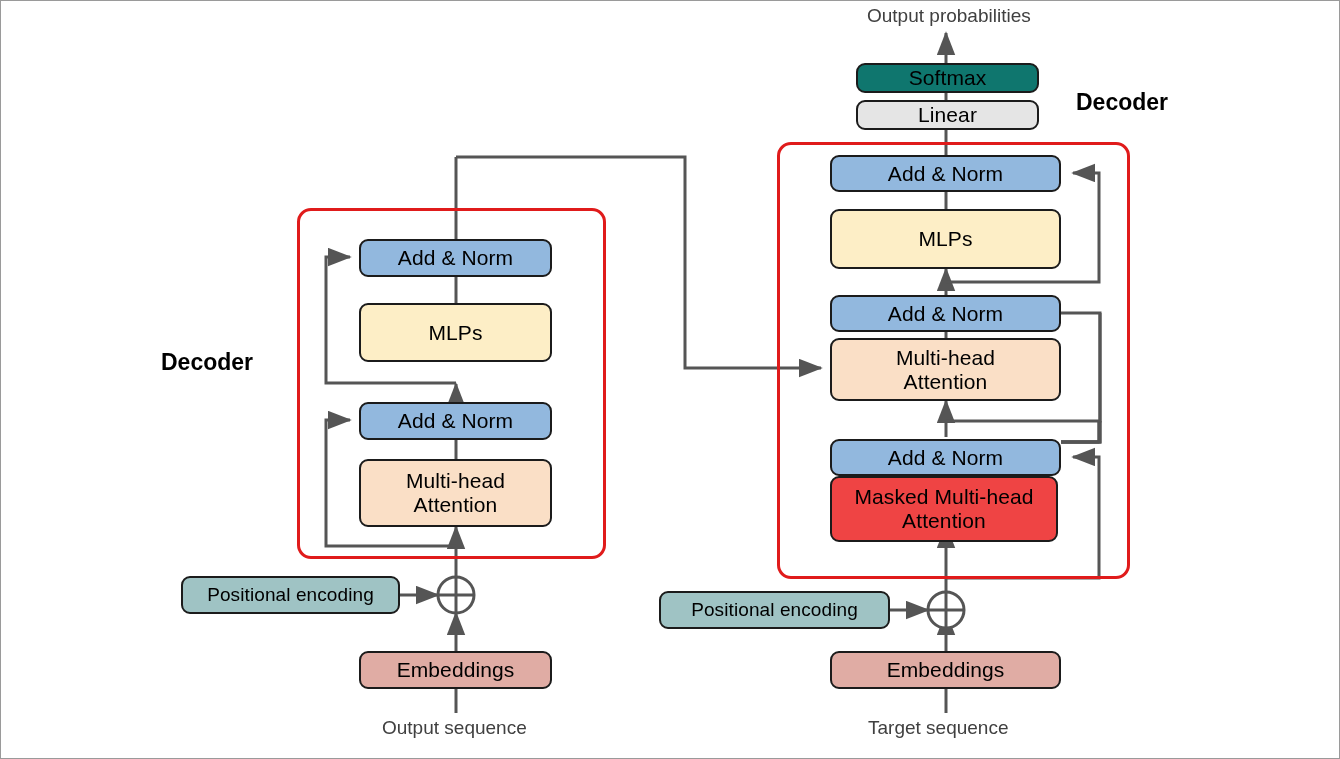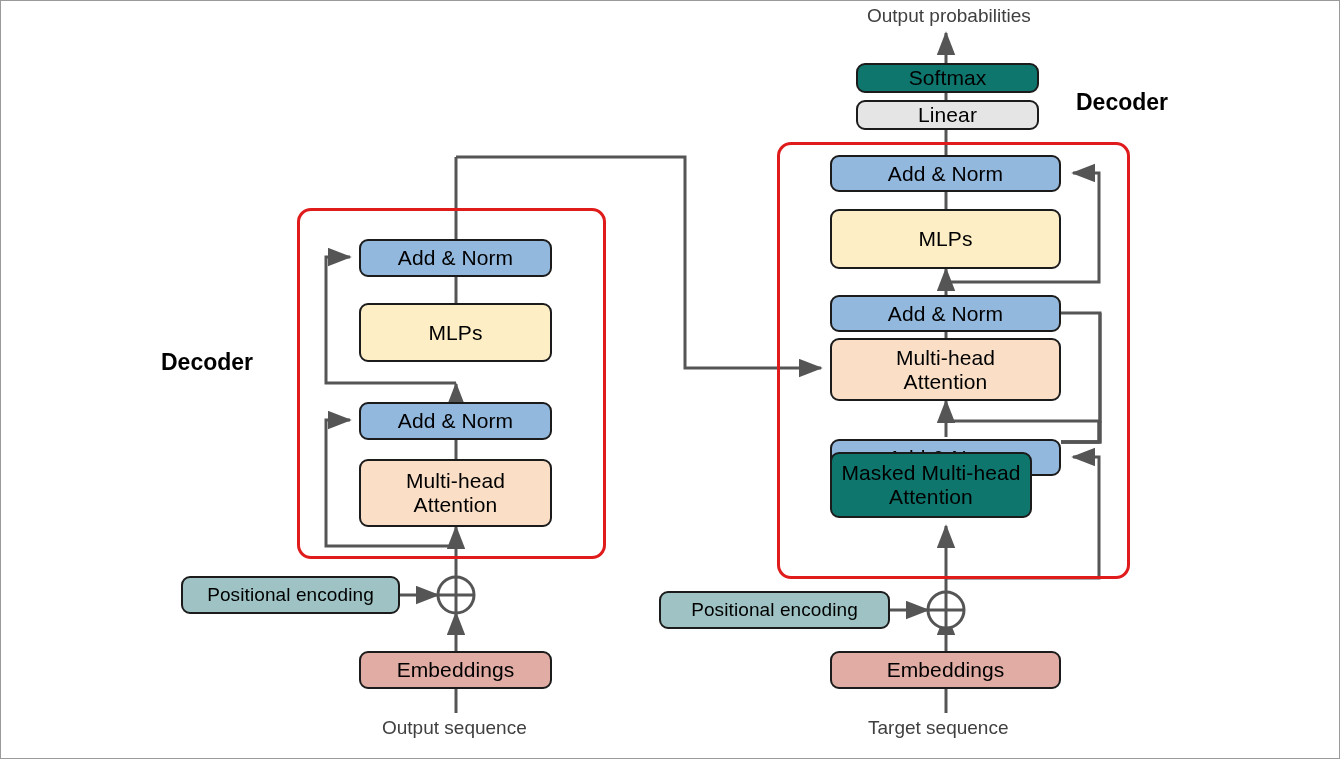--- a/index.html
+++ b/index.html
@@ -163,21 +163,21 @@
 
   <div class="node" style="left:829px; top:208px; width:231px; height:60px; background:#fdeec6;">MLPs</div>
 
   <div class="node" style="left:829px; top:294px; width:231px; height:37px; background:#92b8de;">Add &amp; Norm</div>
 
   <div class="node" style="left:829px; top:337px; width:231px; height:63px; background:#fadfc6;">Multi-head
 Attention</div>
 
   <div class="node" style="left:829px; top:438px; width:231px; height:37px; background:#92b8de;">Add &amp; Norm</div>
 
-  <div class="node" style="left:829px; top:451px; width:202px; height:66px; background:#0f766e;">Masked Multi-head
+  <div class="node" style="left:829px; top:475px; width:228px; height:66px; background:#ef4444;">Masked Multi-head
 Attention</div>
 
   <div class="node" style="left:855px; top:99px; width:183px; height:30px; background:#e5e5e5;">Linear</div>
 
   <div class="node" style="left:855px; top:62px; width:183px; height:30px; background:#0f766e;">Softmax</div>
 
   <div class="plaintext" style="left:866px; top:4px;">Output probabilities</div>
 
   <div class="node" style="left:658px; top:590px; width:231px; height:38px; background:#9fc3c4; font-size:19px;">Positional encoding</div>
 

